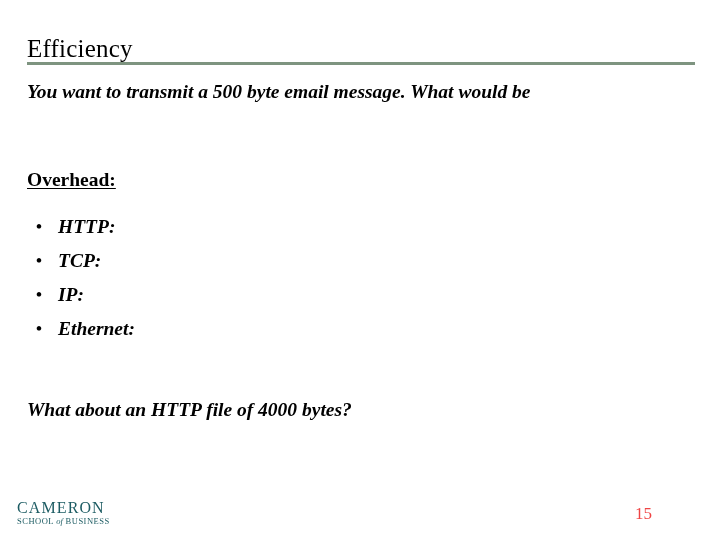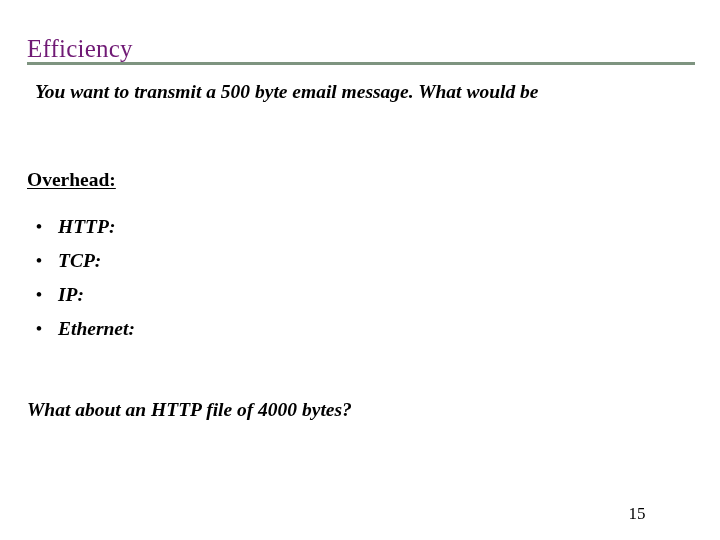--- a/index.html
+++ b/index.html
@@ -20,42 +20,41 @@
 
   
   .slide-title {
     position: absolute;
     left: 27px;
     top: 18px;
     font-family: "Liberation Serif", "DejaVu Serif", serif;
     font-size: 25px;
     font-weight: normal;
     font-style: normal;
-    color: #701a75;
+    color: #000000;
     letter-spacing: 0.2px;
     line-height: 1.1;
     white-space: nowrap;
   }
 
   .title-rule {
     position: absolute;
     left: 27px;
     top: 62px;
     width: 668px;
     height: 3px;
     background: #7e9480;
   }
 
   
   .body-area {
     position: absolute;
     left: 27px;
     top: 78px;
     width: 672px;
-    margin-left: 8px;
   }
 
   .para {
     font-family: "Liberation Serif", "DejaVu Serif", serif;
     font-weight: bold;
     font-style: italic;
     font-size: 19.5px;
     line-height: 1.42;
     color: #000000;
     margin: 0;
@@ -164,24 +163,24 @@
   .logo-sub .of {
     font-style: italic;
     letter-spacing: 0;
   }
 
   .page-number {
     position: absolute;
     left: 622px;
     top: 505px;
     width: 30px;
-    text-align: center;
+    text-align: right;
     font-family: "Liberation Serif", "DejaVu Serif", serif;
     font-size: 17px;
-    color: #000000;
+    color: #ef4444;
     line-height: 1;
   }
 </style>
 </head>
 <body>
 
 <div class="slide">
 
   <h1 class="slide-title">Efficiency</h1>
 
@@ -211,16 +210,24 @@
       <span>IP:</span>
     </li>
     <li class="bullet-item">
       <span class="bullet-dot">•</span>
       <span>Ethernet:</span>
     </li>
   </ul>
 
   <div class="closing-question">What about an HTTP file of 4000 bytes?</div>
 
+  <div class="logo">
+    <span class="logo-main">CAMERON</span>
+    <span class="logo-sub">
+      <span>SCHOOL</span>
+      <span class="of">of</span>
+      <span>BUSINESS</span>
+    </span>
+  </div>
 
   <div class="page-number">15</div>
 
 </div>
 
 </body></html>

